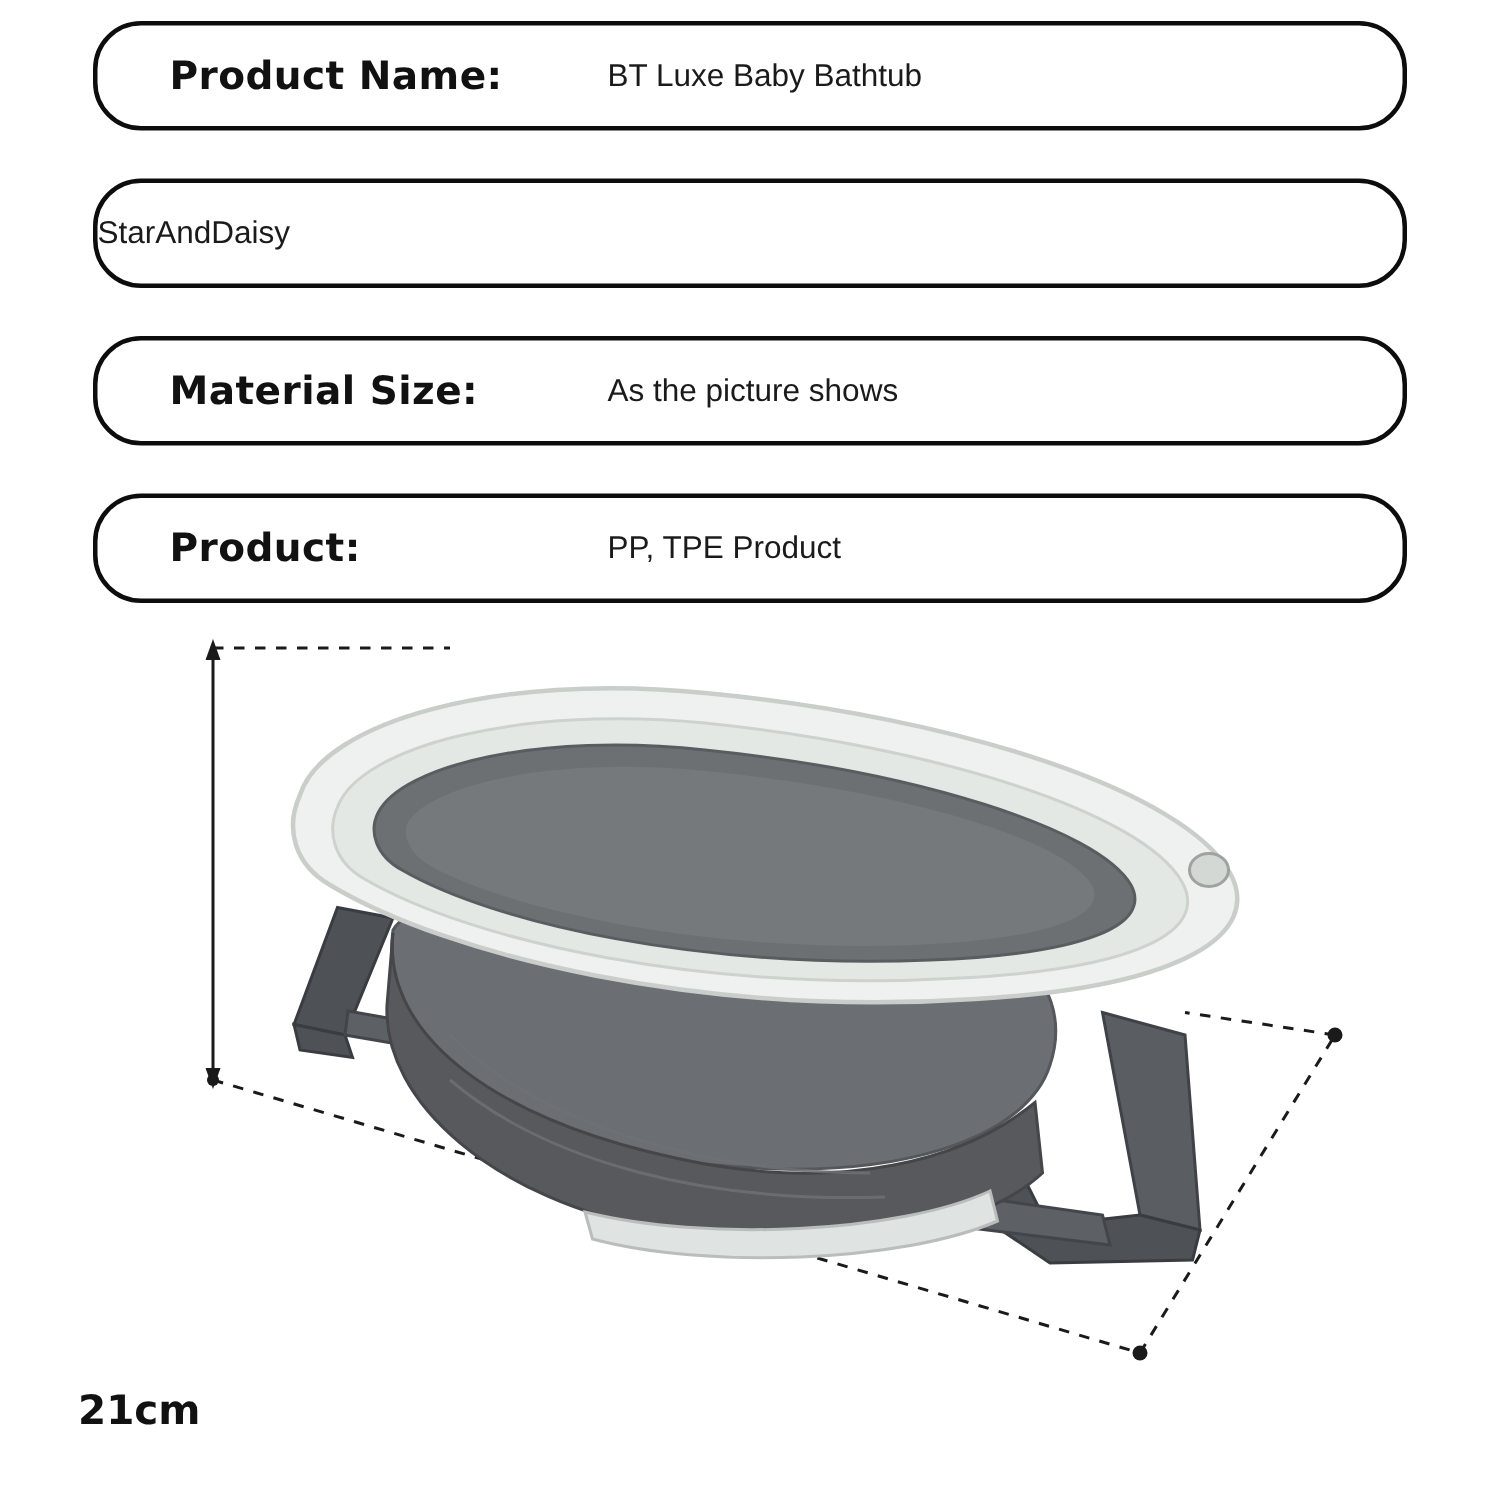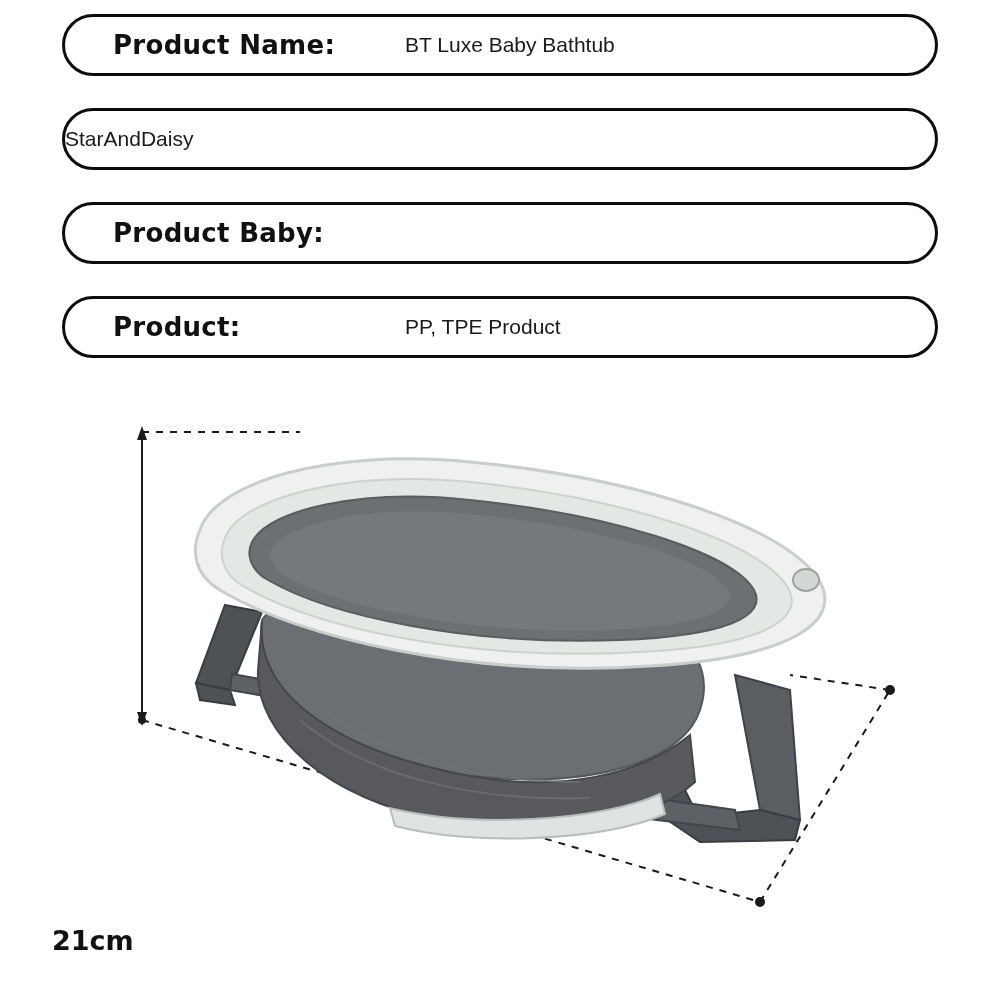--- a/index.html
+++ b/index.html
@@ -16,21 +16,21 @@
   }
 
   
   .spec-list {
     position: absolute;
     left: 62px;
     top: 14px;
     width: 876px;
   }
   .spec-row {
-    height: 62px;
+    height: 73px;
     border: 3px solid #0d0d0d;
     border-radius: 32px;
     box-sizing: border-box;
     display: flex;
     align-items: center;
     margin-bottom: 32px;
     background: #ffffff;
   }
   .spec-label {
     font-family: "DejaVu Sans", sans-serif;
@@ -78,21 +78,22 @@
   <div class="spec-row">
     <div class="spec-label">Product Name:</div>
     <div class="spec-value">BT Luxe Baby Bathtub</div>
   </div>
 
   <div class="spec-row">
     <div class="spec-value">StarAndDaisy</div>
   </div>
 
   <div class="spec-row">
-    <div class="spec-label">Product Baby:</div>
+    <div class="spec-label">Material Size:</div>
+    <div class="spec-value">As the picture shows</div>
   </div>
 
   <div class="spec-row">
     <div class="spec-label">Product:</div>
     <div class="spec-value">PP, TPE Product</div>
   </div>
 
 </div>
 
 <div class="figure">

